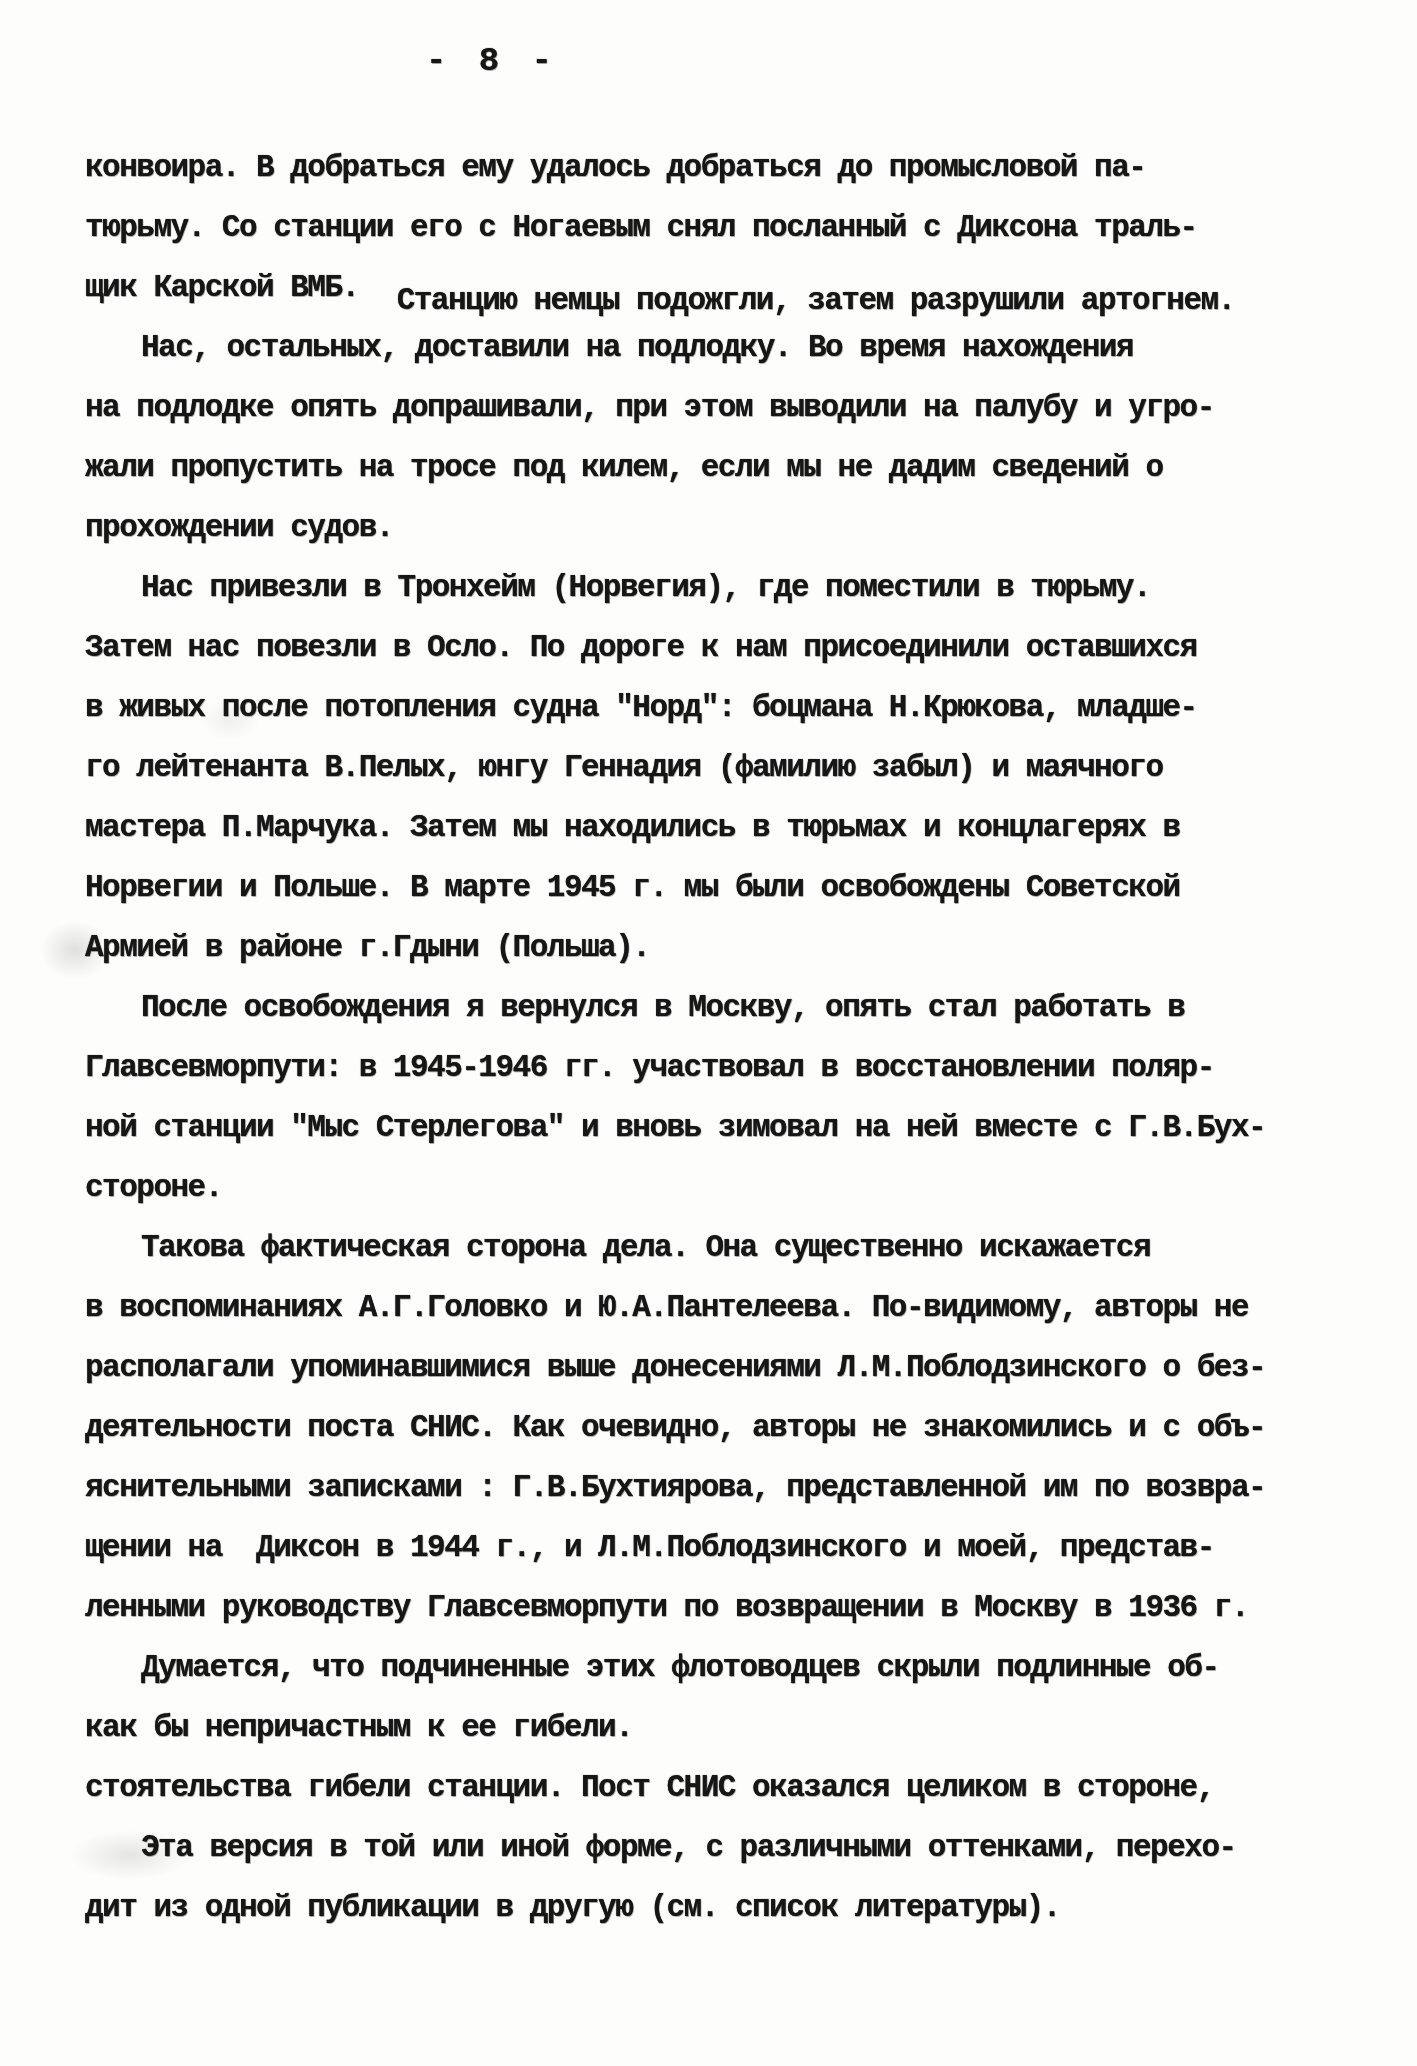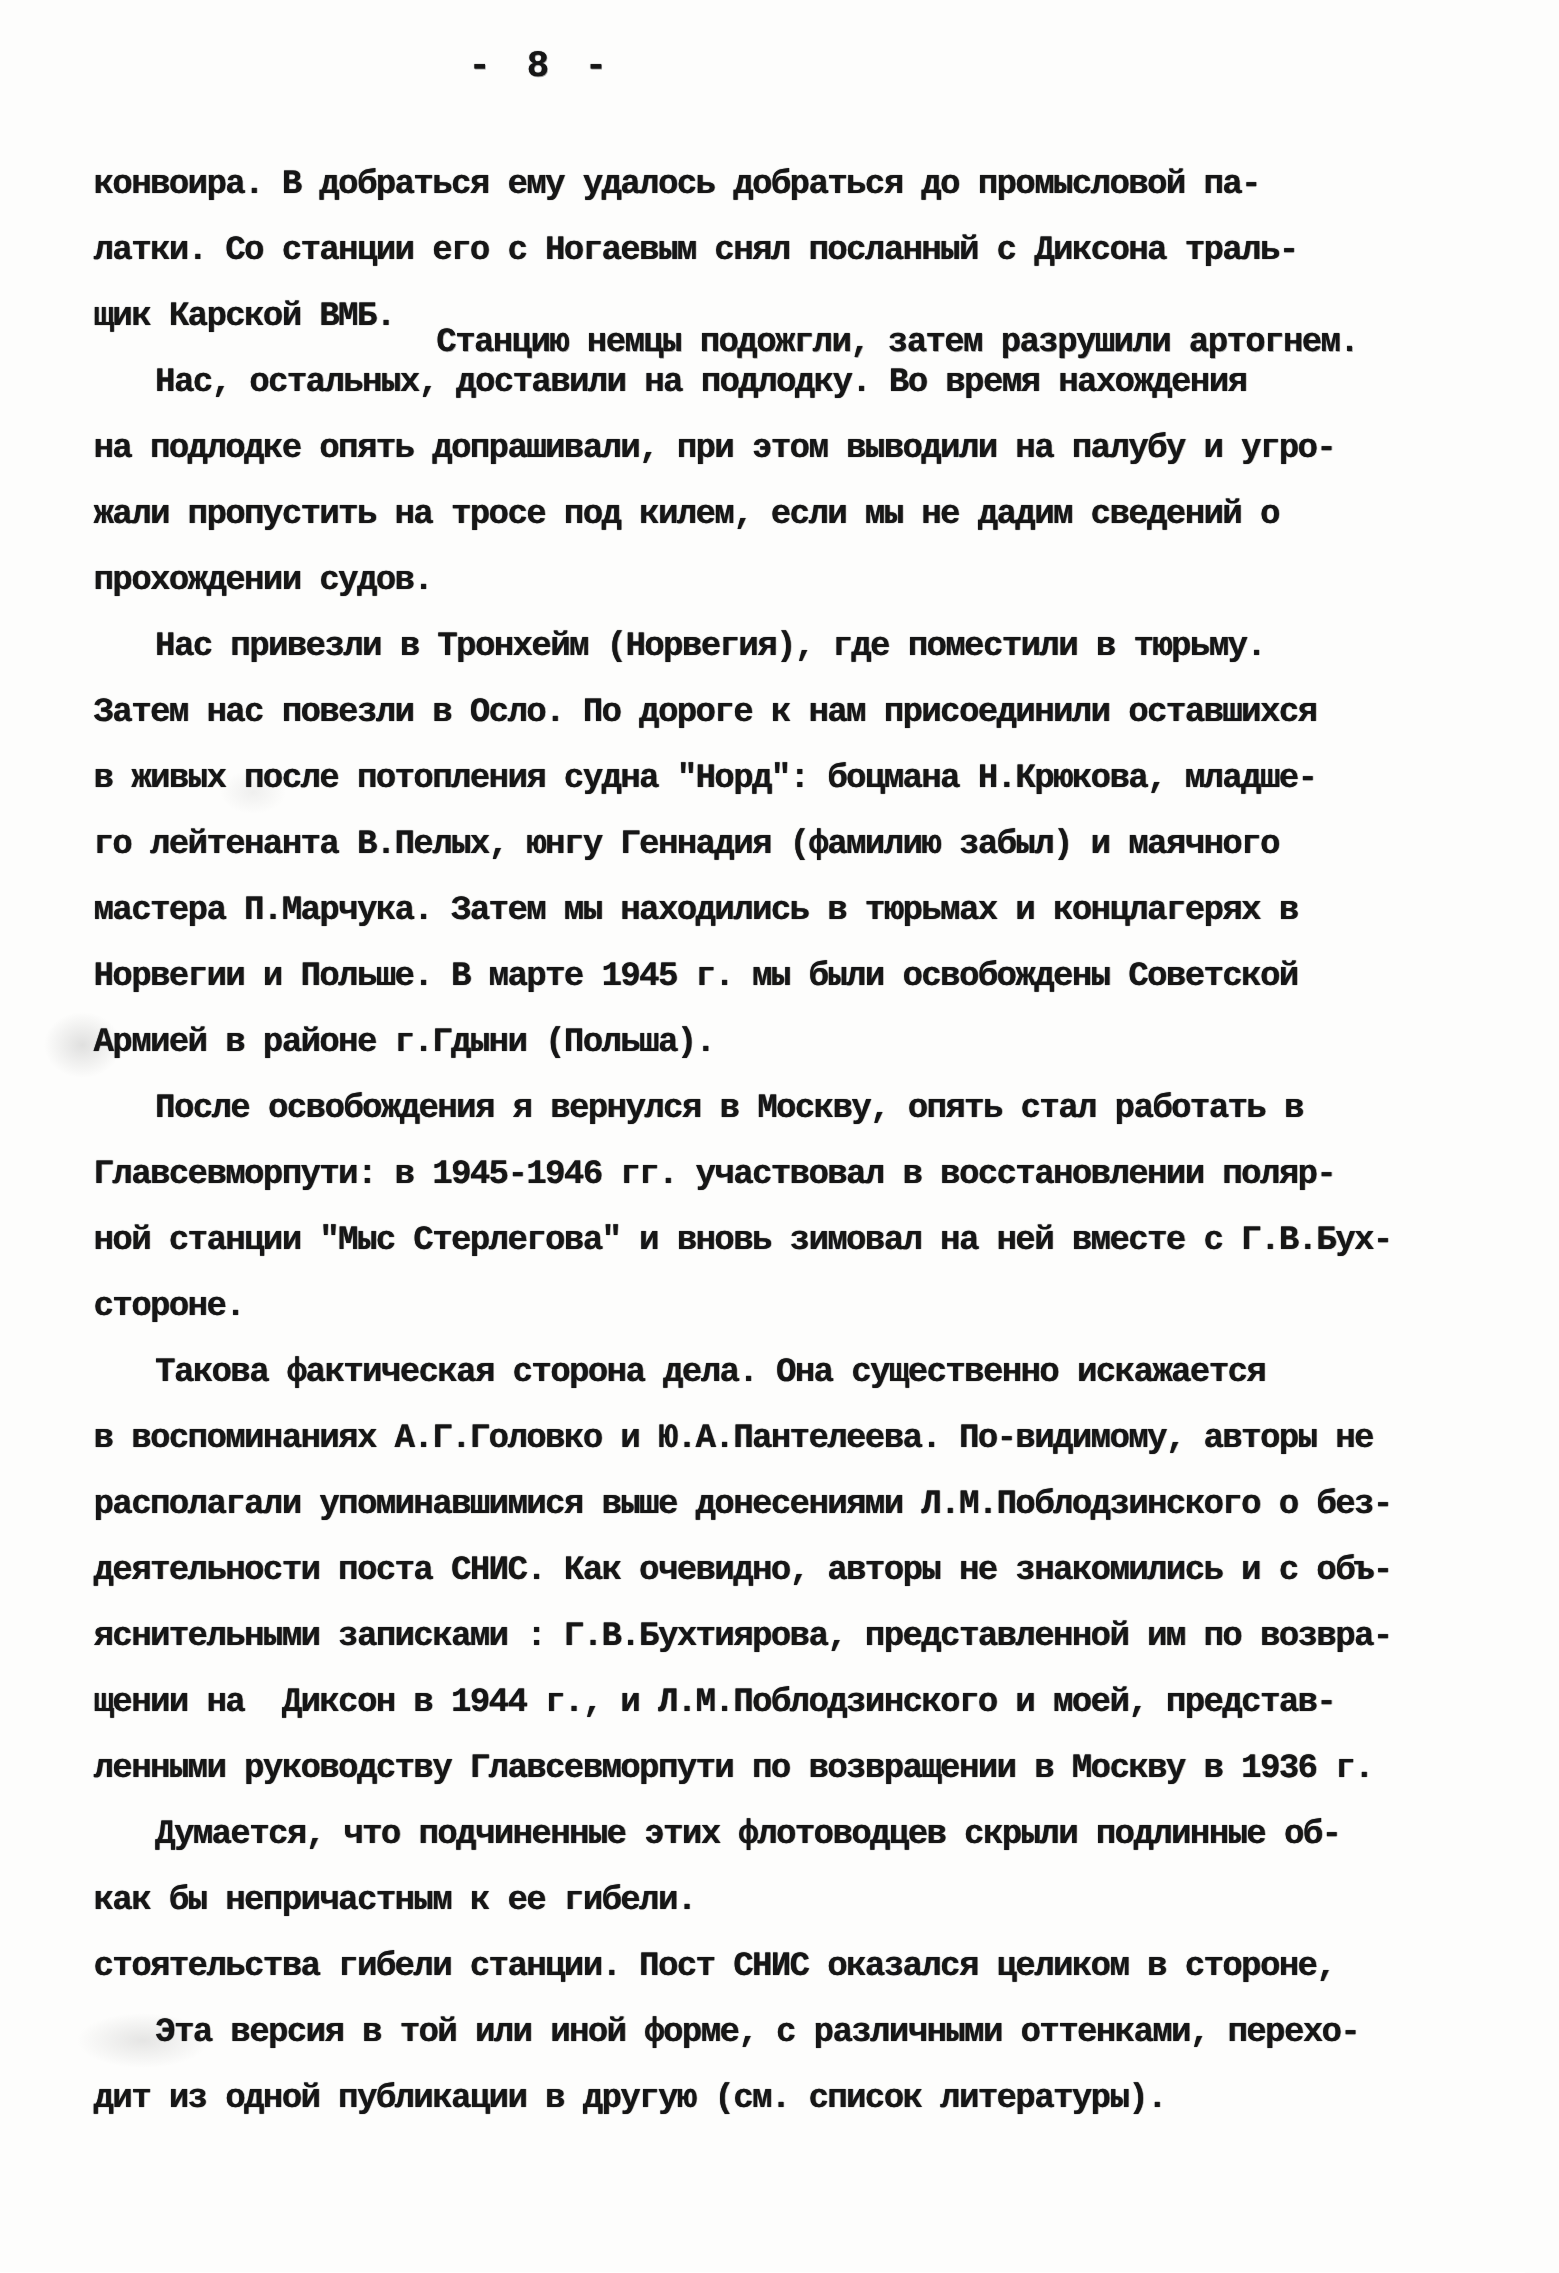--- a/index.html
+++ b/index.html
@@ -35,21 +35,21 @@
     height: 60px;
     line-height: 60px;
     font-size: 31px;
     font-weight: 700;
     letter-spacing: -1.5px;
     white-space: pre;
     text-shadow: 0 0 1px rgba(0,0,0,.75), 0.7px 0.7px 0 rgba(0,0,0,.28);
   }
   .line.indent { padding-left: 56px; }
   .gap { display: inline-block; width: 38px; }
-  .lowered { position: relative; top: 24px; }
+  .lowered { position: relative; top: 13px; }
   
   .smudge {
     position: absolute;
     border-radius: 50%;
     pointer-events: none;
   }
   .smudge-1 {
     left: 40px; top: 920px; width: 70px; height: 60px;
     background: radial-gradient(closest-side, rgba(120,120,120,.22), rgba(120,120,120,0));
   }
@@ -67,21 +67,21 @@
 
 <div class="page">
   <div class="smudge smudge-1"></div>
   <div class="smudge smudge-2"></div>
   <div class="smudge smudge-3"></div>
 
   <div class="page-number">- 8 -</div>
 
   <div class="text-block">
     <div class="line">конвоира. В добраться ему удалось добраться до промысловой па-</div>
-    <div class="line">латки. Со станции его с Ногаевым снял посланный с Диксона траль-</div>
+    <div class="line">тюрьму. Со станции его с Ногаевым снял посланный с Диксона траль-</div>
     <div class="line"><span>щик Карской ВМБ.</span><span class="gap"></span><span class="lowered">Станцию немцы подожгли, затем разрушили артогнем.</span></div>
     <div class="line indent">Нас, остальных, доставили на подлодку. Во время нахождения</div>
     <div class="line">на подлодке опять допрашивали, при этом выводили на палубу и угро-</div>
     <div class="line">жали пропустить на тросе под килем, если мы не дадим сведений о</div>
     <div class="line">прохождении судов.</div>
     <div class="line indent">Нас привезли в Тронхейм (Норвегия), где поместили в тюрьму.</div>
     <div class="line">Затем нас повезли в Осло. По дороге к нам присоединили оставшихся</div>
     <div class="line">в живых после потопления судна "Норд": боцмана Н.Крюкова, младше-</div>
     <div class="line">го лейтенанта В.Пелых, юнгу Геннадия (фамилию забыл) и маячного</div>
     <div class="line">мастера П.Марчука. Затем мы находились в тюрьмах и концлагерях в</div>

